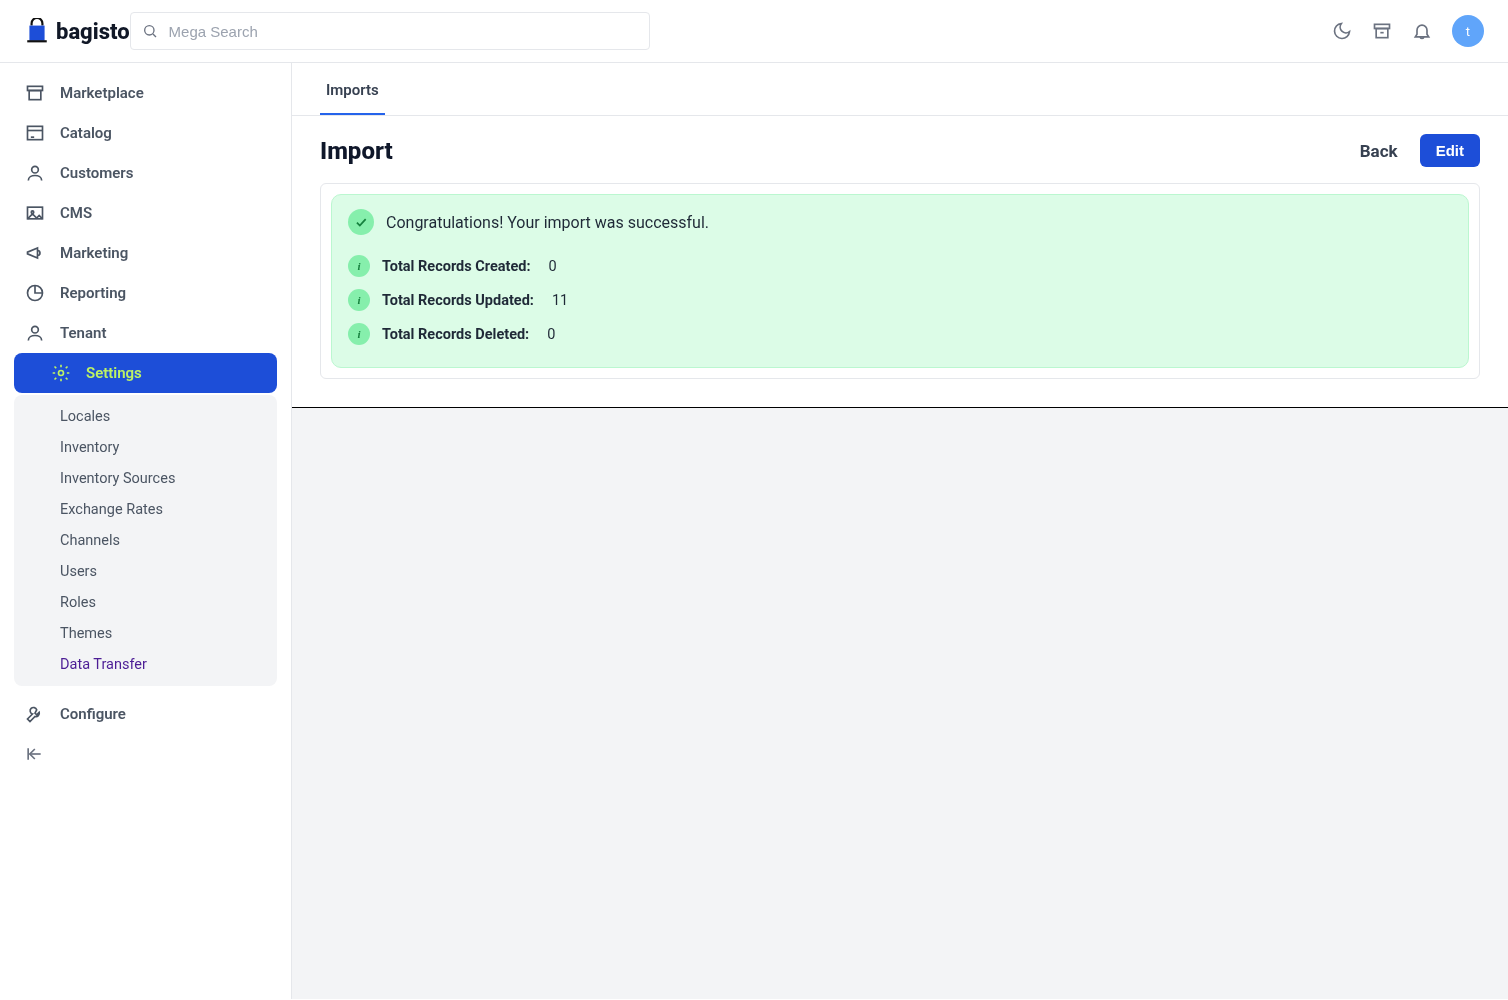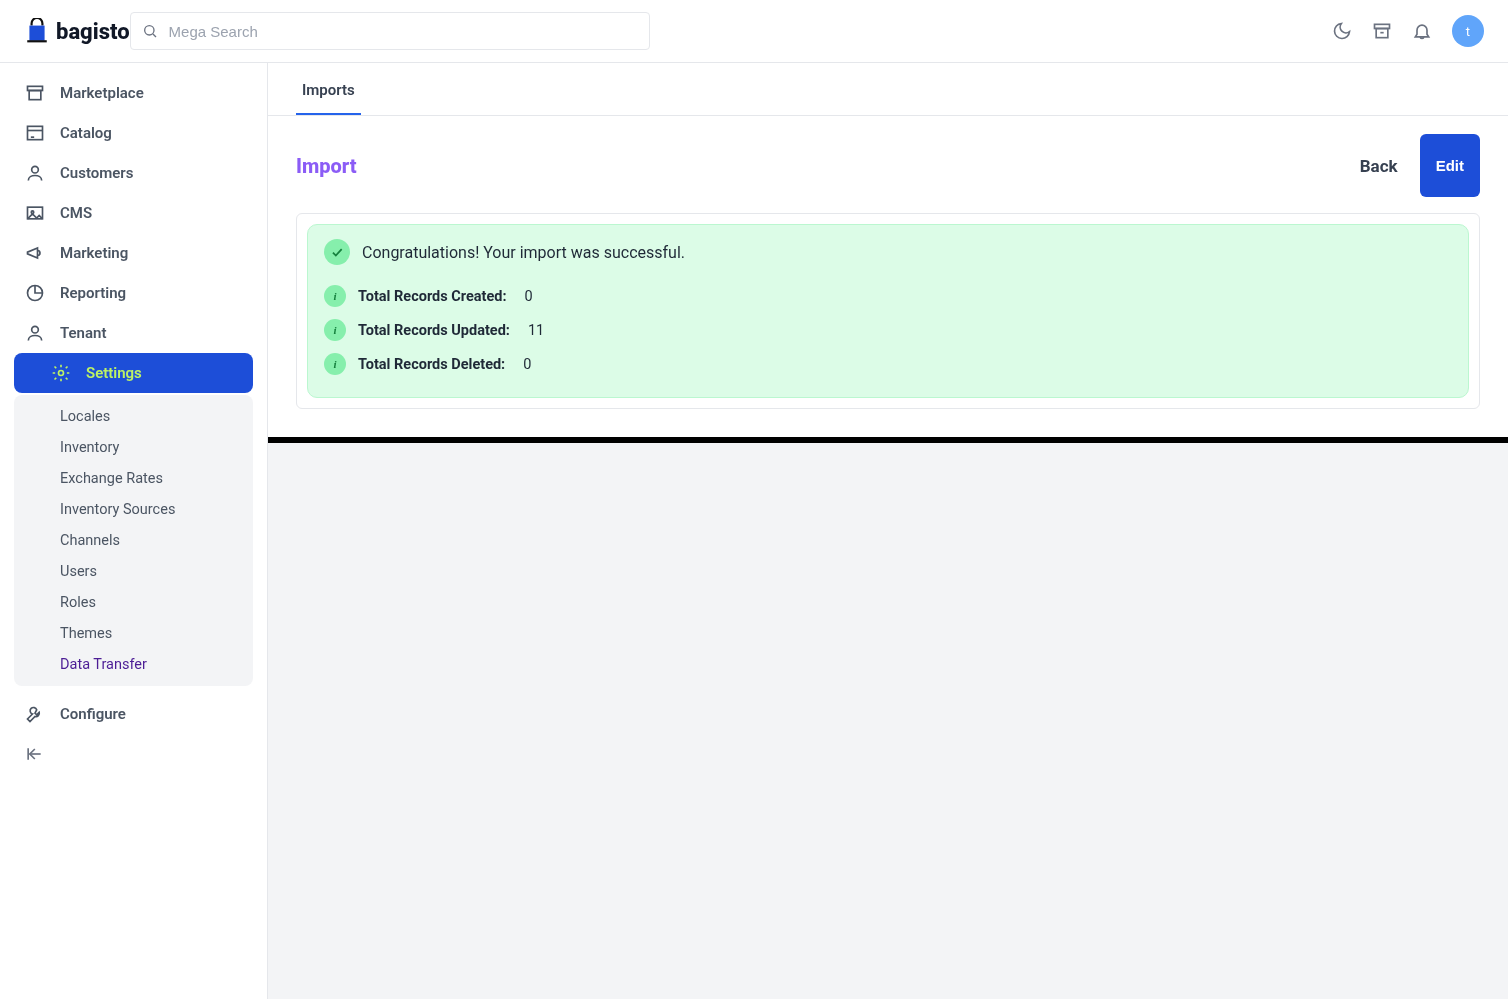--- a/index.html
+++ b/index.html
@@ -65,21 +65,21 @@
     display: flex;
     align-items: center;
     justify-content: center;
     font-size: 13px;
     cursor: pointer;
   }
   .layout {
     display: flex;
   }
   .sidebar {
-    width: 268px;
+    width: 292px;
     padding: 10px 14px 20px 14px;
     border-right: 1px solid #e5e7eb;
     min-height: calc(100vh - 64px);
   }
   .nav-item {
     display: flex;
     align-items: center;
     gap: 14px;
     padding: 10px 10px;
     border-radius: 8px;
@@ -111,59 +111,59 @@
     padding: 10px;
     color: #6b7280;
     cursor: pointer;
   }
   .main {
     flex: 1;
     background: #f3f4f6;
   }
   .main-inner {
     background: #fff;
-    border-bottom: 6px solid #000000;
+    border-bottom: 1px solid #000000;
   }
   .tabs-row {
     padding: 0 28px;
     border-bottom: 1px solid #e5e7eb;
   }
   .tab {
     display: inline-block;
     padding: 18px 6px 14px 6px;
     font-weight: 600;
     font-size: 15px;
     color: #374151;
     border-bottom: 2px solid #2563eb;
     cursor: pointer;
   }
   .page-head {
     display: flex;
     align-items: center;
     padding: 18px 28px 16px 28px;
   }
   .page-title {
-    font-size: 20px;
+    font-size: 24px;
     font-weight: 800;
-    color: #8b5cf6;
+    color: #0f172a;
   }
   .head-spacer { flex: 1; }
   .back-link {
     font-weight: 700;
     color: #374151;
     margin-right: 22px;
     cursor: pointer;
     font-size: 17px;
   }
   .edit-btn {
     background: #1d4ed8;
     color: #fff;
     border: none;
     border-radius: 6px;
-    padding: 23px 16px;
+    padding: 8px 16px;
     font-weight: 700;
     font-size: 15px;
     cursor: pointer;
   }
   .card-wrap {
     padding: 0 28px 28px 28px;
   }
   .card {
     border: 1px solid #e5e7eb;
     border-radius: 6px;
@@ -335,22 +335,22 @@
         <svg width="20" height="20" viewBox="0 0 24 24" fill="none" stroke="currentColor" stroke-width="2">
             <circle cx="12" cy="12" r="3"></circle>
             <path d="M12 2v3M12 19v3M4.2 4.2l2.1 2.1M17.7 17.7l2.1 2.1M2 12h3M19 12h3M4.2 19.8l2.1-2.1M17.7 6.3l2.1-2.1"></path>
           </svg>
       </span>
       <span>Settings</span>
     </div>
     <div class="subnav">
       <div class="sub-item">Locales</div>
       <div class="sub-item">Inventory</div>
+      <div class="sub-item">Inventory Sources</div>
       <div class="sub-item">Exchange Rates</div>
-      <div class="sub-item">Inventory Sources</div>
       <div class="sub-item">Channels</div>
       <div class="sub-item">Users</div>
       <div class="sub-item">Roles</div>
       <div class="sub-item">Themes</div>
       <div class="sub-item active">Data Transfer</div>
     </div>
     <div class="nav-item">
       <span class="nav-icon">
         <svg width="20" height="20" viewBox="0 0 24 24" fill="none" stroke="currentColor" stroke-width="2">
             <path d="M14 7a4 4 0 1 0-5 5l-6 6 3 3 6-6a4 4 0 0 0 5-5l-3 3-2-2z"></path>

